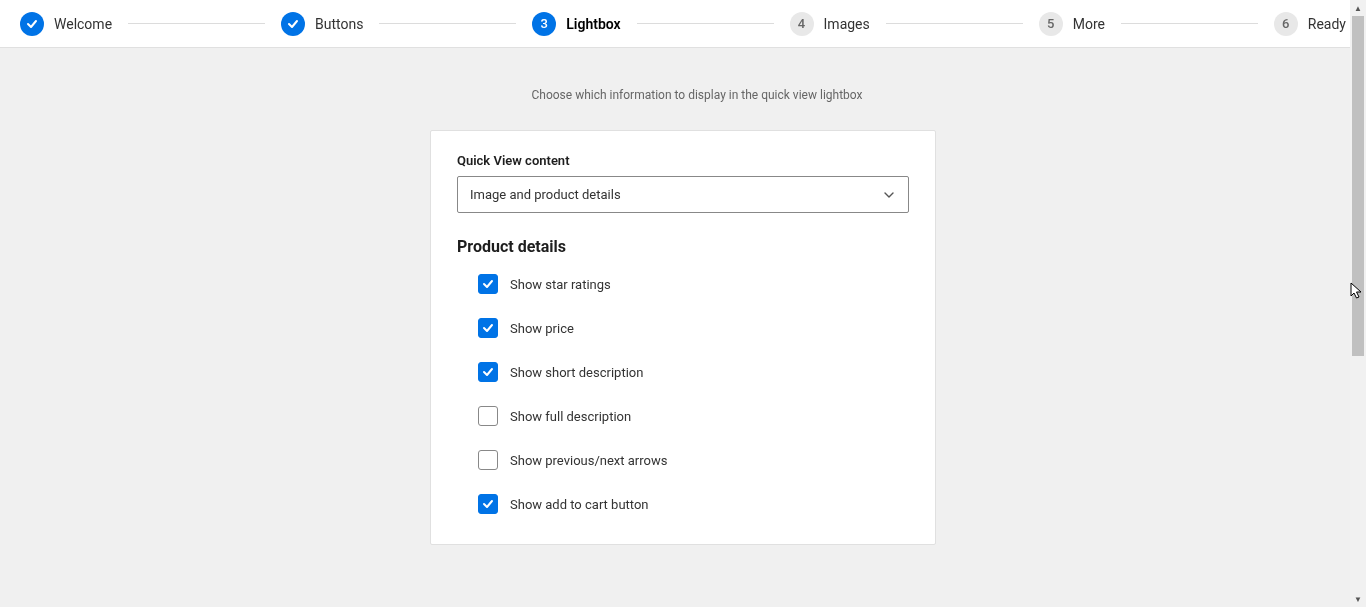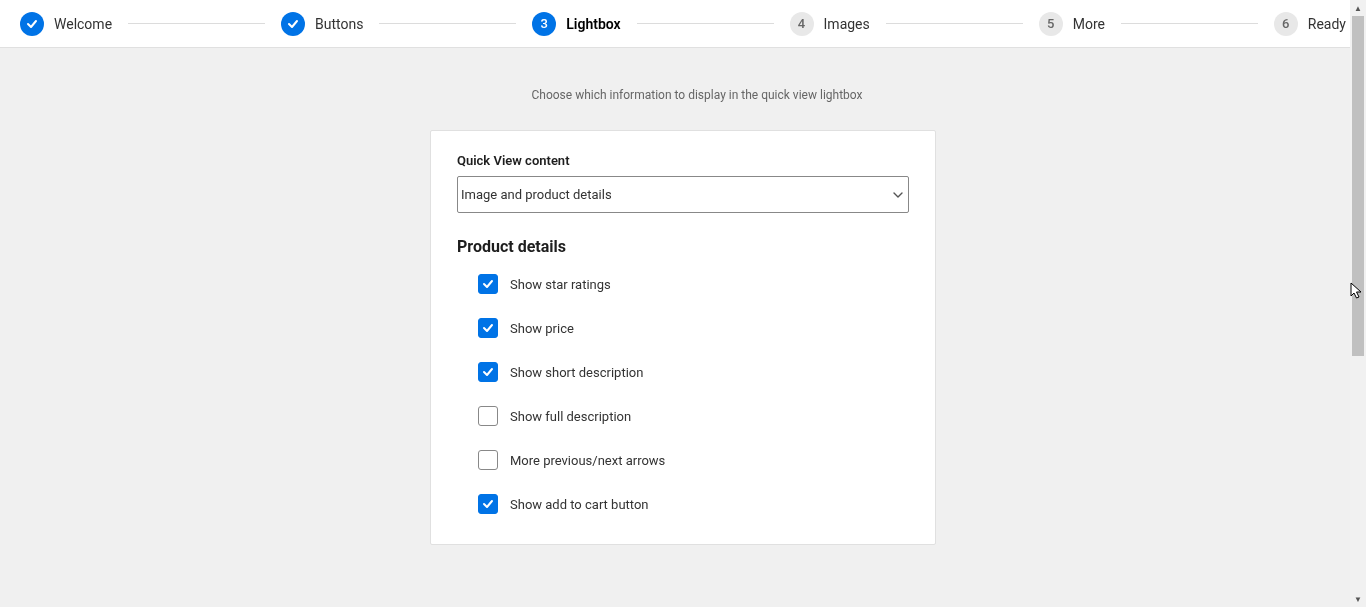--- a/index.html
+++ b/index.html
@@ -95,21 +95,21 @@
     }
 
     .select-wrap {
       position: relative;
       margin-bottom: 24px;
     }
     .select-display {
       width: 100%;
       border: 1px solid #888;
       border-radius: 2px;
-      padding: 10px 3px;
+      padding: 10px 12px;
       font-size: 13px;
       color: #333;
       background: #fff;
       display: flex;
       justify-content: space-between;
       align-items: center;
       cursor: pointer;
     }
     .chev {
       width: 14px;
@@ -286,21 +286,21 @@
       <span class="check-label">Show short description</span>
     </div>
 
     <div class="check-row">
       <div class="checkbox"></div>
       <span class="check-label">Show full description</span>
     </div>
 
     <div class="check-row">
       <div class="checkbox"></div>
-      <span class="check-label">More previous/next arrows</span>
+      <span class="check-label">Show previous/next arrows</span>
     </div>
 
     <div class="check-row" style="margin-bottom:0;">
       <div class="checkbox checked">
         <svg width="12" height="12" viewBox="0 0 12 12">
             <path d="M2 6 L5 9 L10 3" stroke="#fff" stroke-width="2" fill="none" stroke-linecap="round" stroke-linejoin="round"></path>
           </svg>
       </div>
       <span class="check-label">Show add to cart button</span>
     </div>

